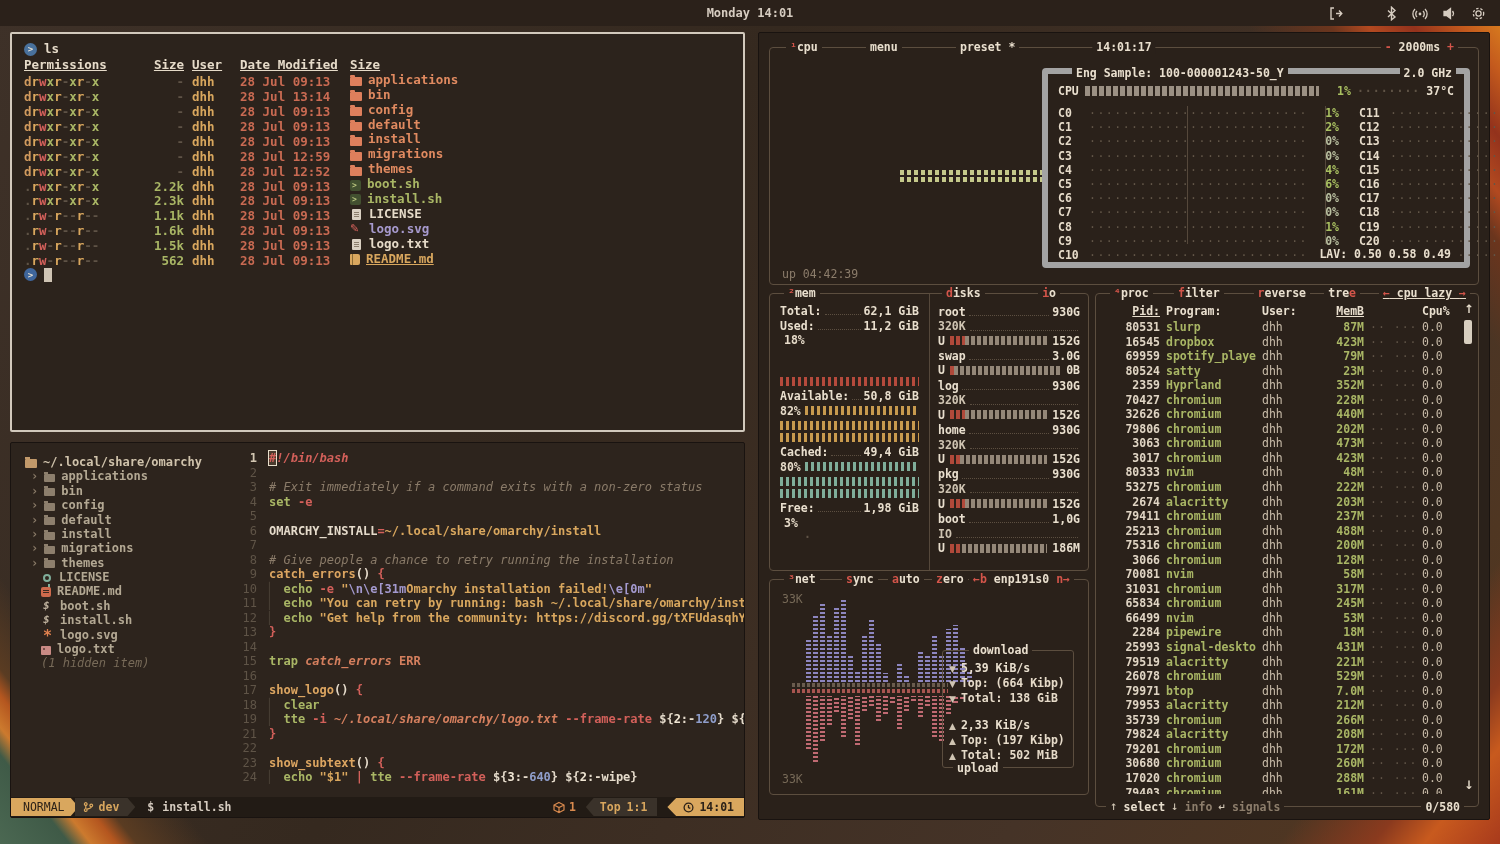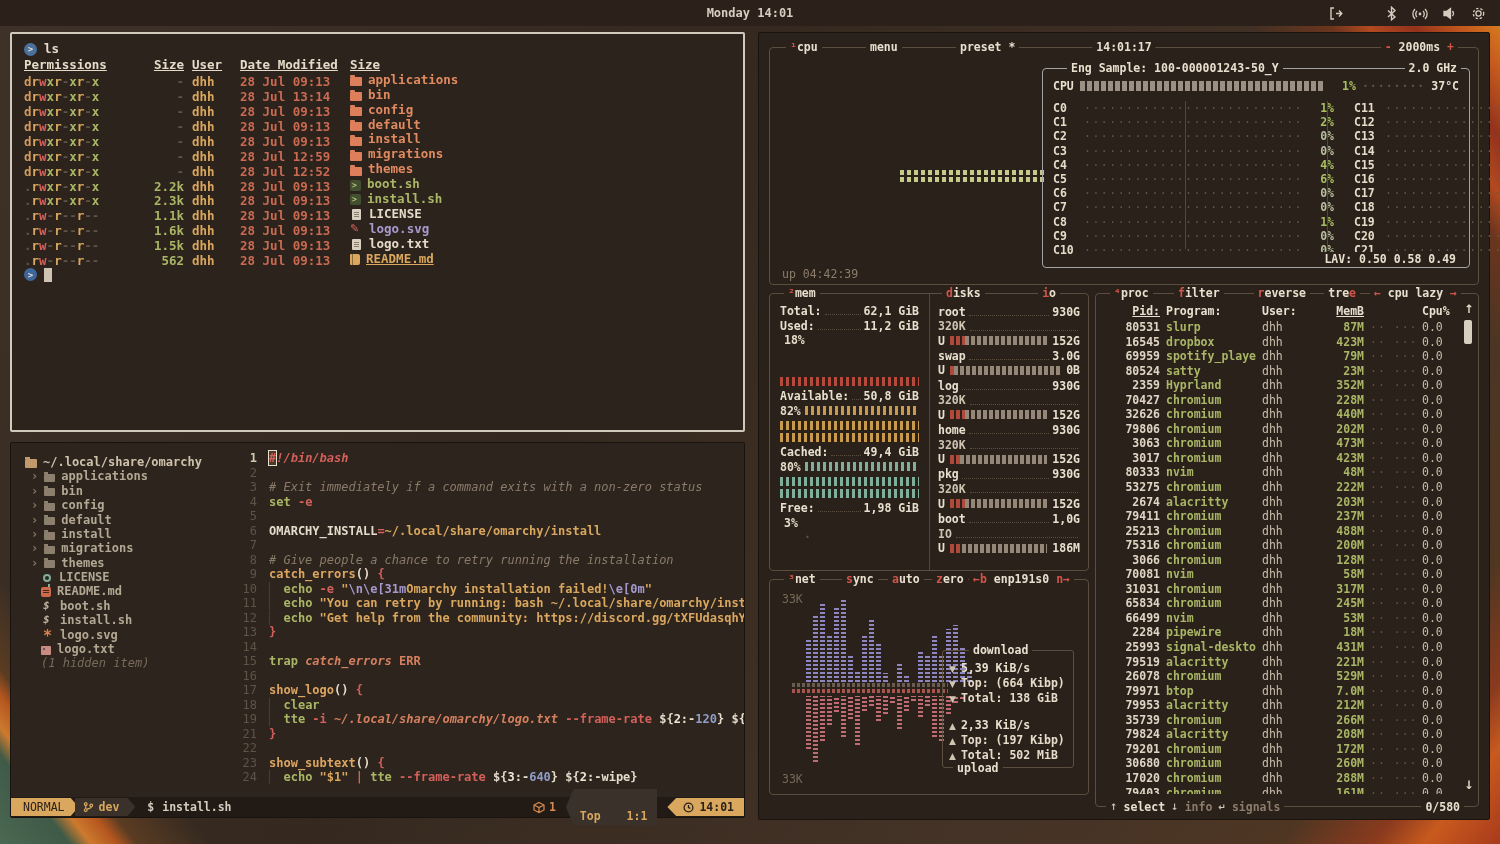--- a/index.html
+++ b/index.html
@@ -88,31 +88,31 @@
   .sg.g{color:#4a4036;font-weight:400;}
   .sg.R{color:#d3605a;font-style:italic;}
   .sg.C{outline:1.5px solid #e8decb;background:#4a3b2e;}
   
   .statusline{height:20px;background:#221b15;display:flex;align-items:center;font-size:11.5px;flex:none;position:relative;}
   .sb-mode{background:#d9a75e;color:#2b2118;padding:2px 14px 2px 12px;clip-path:polygon(0 0,calc(100% - 8px) 0,100% 50%,calc(100% - 8px) 100%,0 100%);font-weight:400;}
   .sb-git{background:#3a322a;color:#d9a75e;padding:2px 16px 2px 8px;clip-path:polygon(0 0,calc(100% - 8px) 0,100% 50%,calc(100% - 8px) 100%,0 100%);margin-left:-4px;display:flex;align-items:center;gap:5px;}
   .sb-file{margin-left:12px;color:#d6ccc0;display:flex;gap:8px;}
   .sb-right{margin-left:auto;display:flex;align-items:center;gap:10px;}
   .sb-box{color:#d98a4e;display:flex;align-items:center;gap:4px;}
-  .sb-pos{background:#3a322a;color:#d9a75e;padding:20px 10px 2px 14px;clip-path:polygon(8px 0,100% 0,100% 100%,8px 100%,0 50%);display:flex;gap:26px;}
+  .sb-pos{background:#3a322a;color:#d9a75e;padding:2px 10px 2px 14px;clip-path:polygon(8px 0,100% 0,100% 100%,8px 100%,0 50%);display:flex;gap:6px;}
   .sb-time{background:#d9a75e;color:#2b2118;padding:2px 10px 2px 16px;clip-path:polygon(9px 0,100% 0,100% 100%,9px 100%,0 50%);display:flex;align-items:center;gap:5px;}
   
   .bx{position:absolute;border:1px solid #5c4e3f;border-radius:4px;}
   .btit{position:absolute;top:-8px;background:#2a211a;padding:0 4px;white-space:nowrap;}
   .bbot{position:absolute;bottom:-8px;background:#2a211a;padding:0 4px;white-space:nowrap;}
   .hot{color:#d3554a;} .dimtx{color:#8c7d6b;} .fgb{color:#e9dfce;font-weight:700;}
   .cpu-uptime{position:absolute;left:12px;bottom:3px;color:#8c7d6b;font-weight:400;}
   .cpu-graph{position:absolute;left:130px;top:122px;width:146px;}
   .cpu-graph div{height:5px;margin-bottom:2px;background:repeating-linear-gradient(90deg,#c5c98a 0 4px,transparent 4px 7px);}
-  .sample{position:absolute;left:272px;top:20px;right:8px;bottom:16px;border:1px solid #a3a3a3;border-radius:4px;}
+  .sample{position:absolute;left:272px;top:20px;right:8px;bottom:16px;border:6px solid #a3a3a3;border-radius:4px;}
   .cpu-meter-row{display:flex;align-items:center;gap:6px;padding:10px 10px 0;}
   .meter{flex:1;height:10px;background:repeating-linear-gradient(90deg,#9b9083 0 5px,transparent 5px 7px);}
   .mdots{color:#5f5346;letter-spacing:1px;}
   .cores{position:absolute;left:0;right:0;top:32px;bottom:18px;display:grid;grid-auto-flow:column;grid-template-rows:repeat(11,1fr);grid-template-columns:repeat(5,1fr);}
   .cores::before,.cores::after{content:"";position:absolute;top:0;bottom:0;width:1px;background:#55483b;}
   .cores::before{left:33.4%;} .cores::after{left:66.7%;}
   .core{display:flex;align-items:center;gap:5px;padding:0 10px;}
   .cid{width:26px;}
   .cdots{flex:1;overflow:hidden;white-space:nowrap;color:#625648;letter-spacing:1.5px;font-weight:400;}
   .cdots::before{content:"··························";}
@@ -977,21 +977,21 @@
           </div>
       </div>
     </div>
   </div>
 
   <div class="bx" style="left:336px;top:260px;right:10px;height:514px;">
     <span class="btit" style="left:14px;"><span class="hot">⁴</span><span class="fgb">proc</span></span>
     <span class="btit" style="left:78px;"><span class="hot">f</span><span class="fgb">ilter</span></span>
     <span class="btit" style="right:168px;"><span class="hot">r</span><span class="fgb">everse</span></span>
     <span class="btit" style="right:118px;"><span class="fgb">tre</span><span class="hot">e</span></span>
-    <span class="btit" style="right:17px;"><span class="hot">←</span><span class="fgb"> cpu lazy </span><span class="hot">→</span></span>
+    <span class="btit" style="right:8px;text-decoration:underline;"><span class="hot">←</span><span class="fgb"> cpu lazy </span><span class="hot">→</span></span>
 
     <div class="proc-head">
       <span class="ph-pid">Pid:</span>
       <span>Program:</span>
       <span>User:</span>
       <span class="ph-mem">MemB</span>
       <span></span>
       <span>Cpu%</span>
     </div>
     <span class="parrow up">↑</span>

